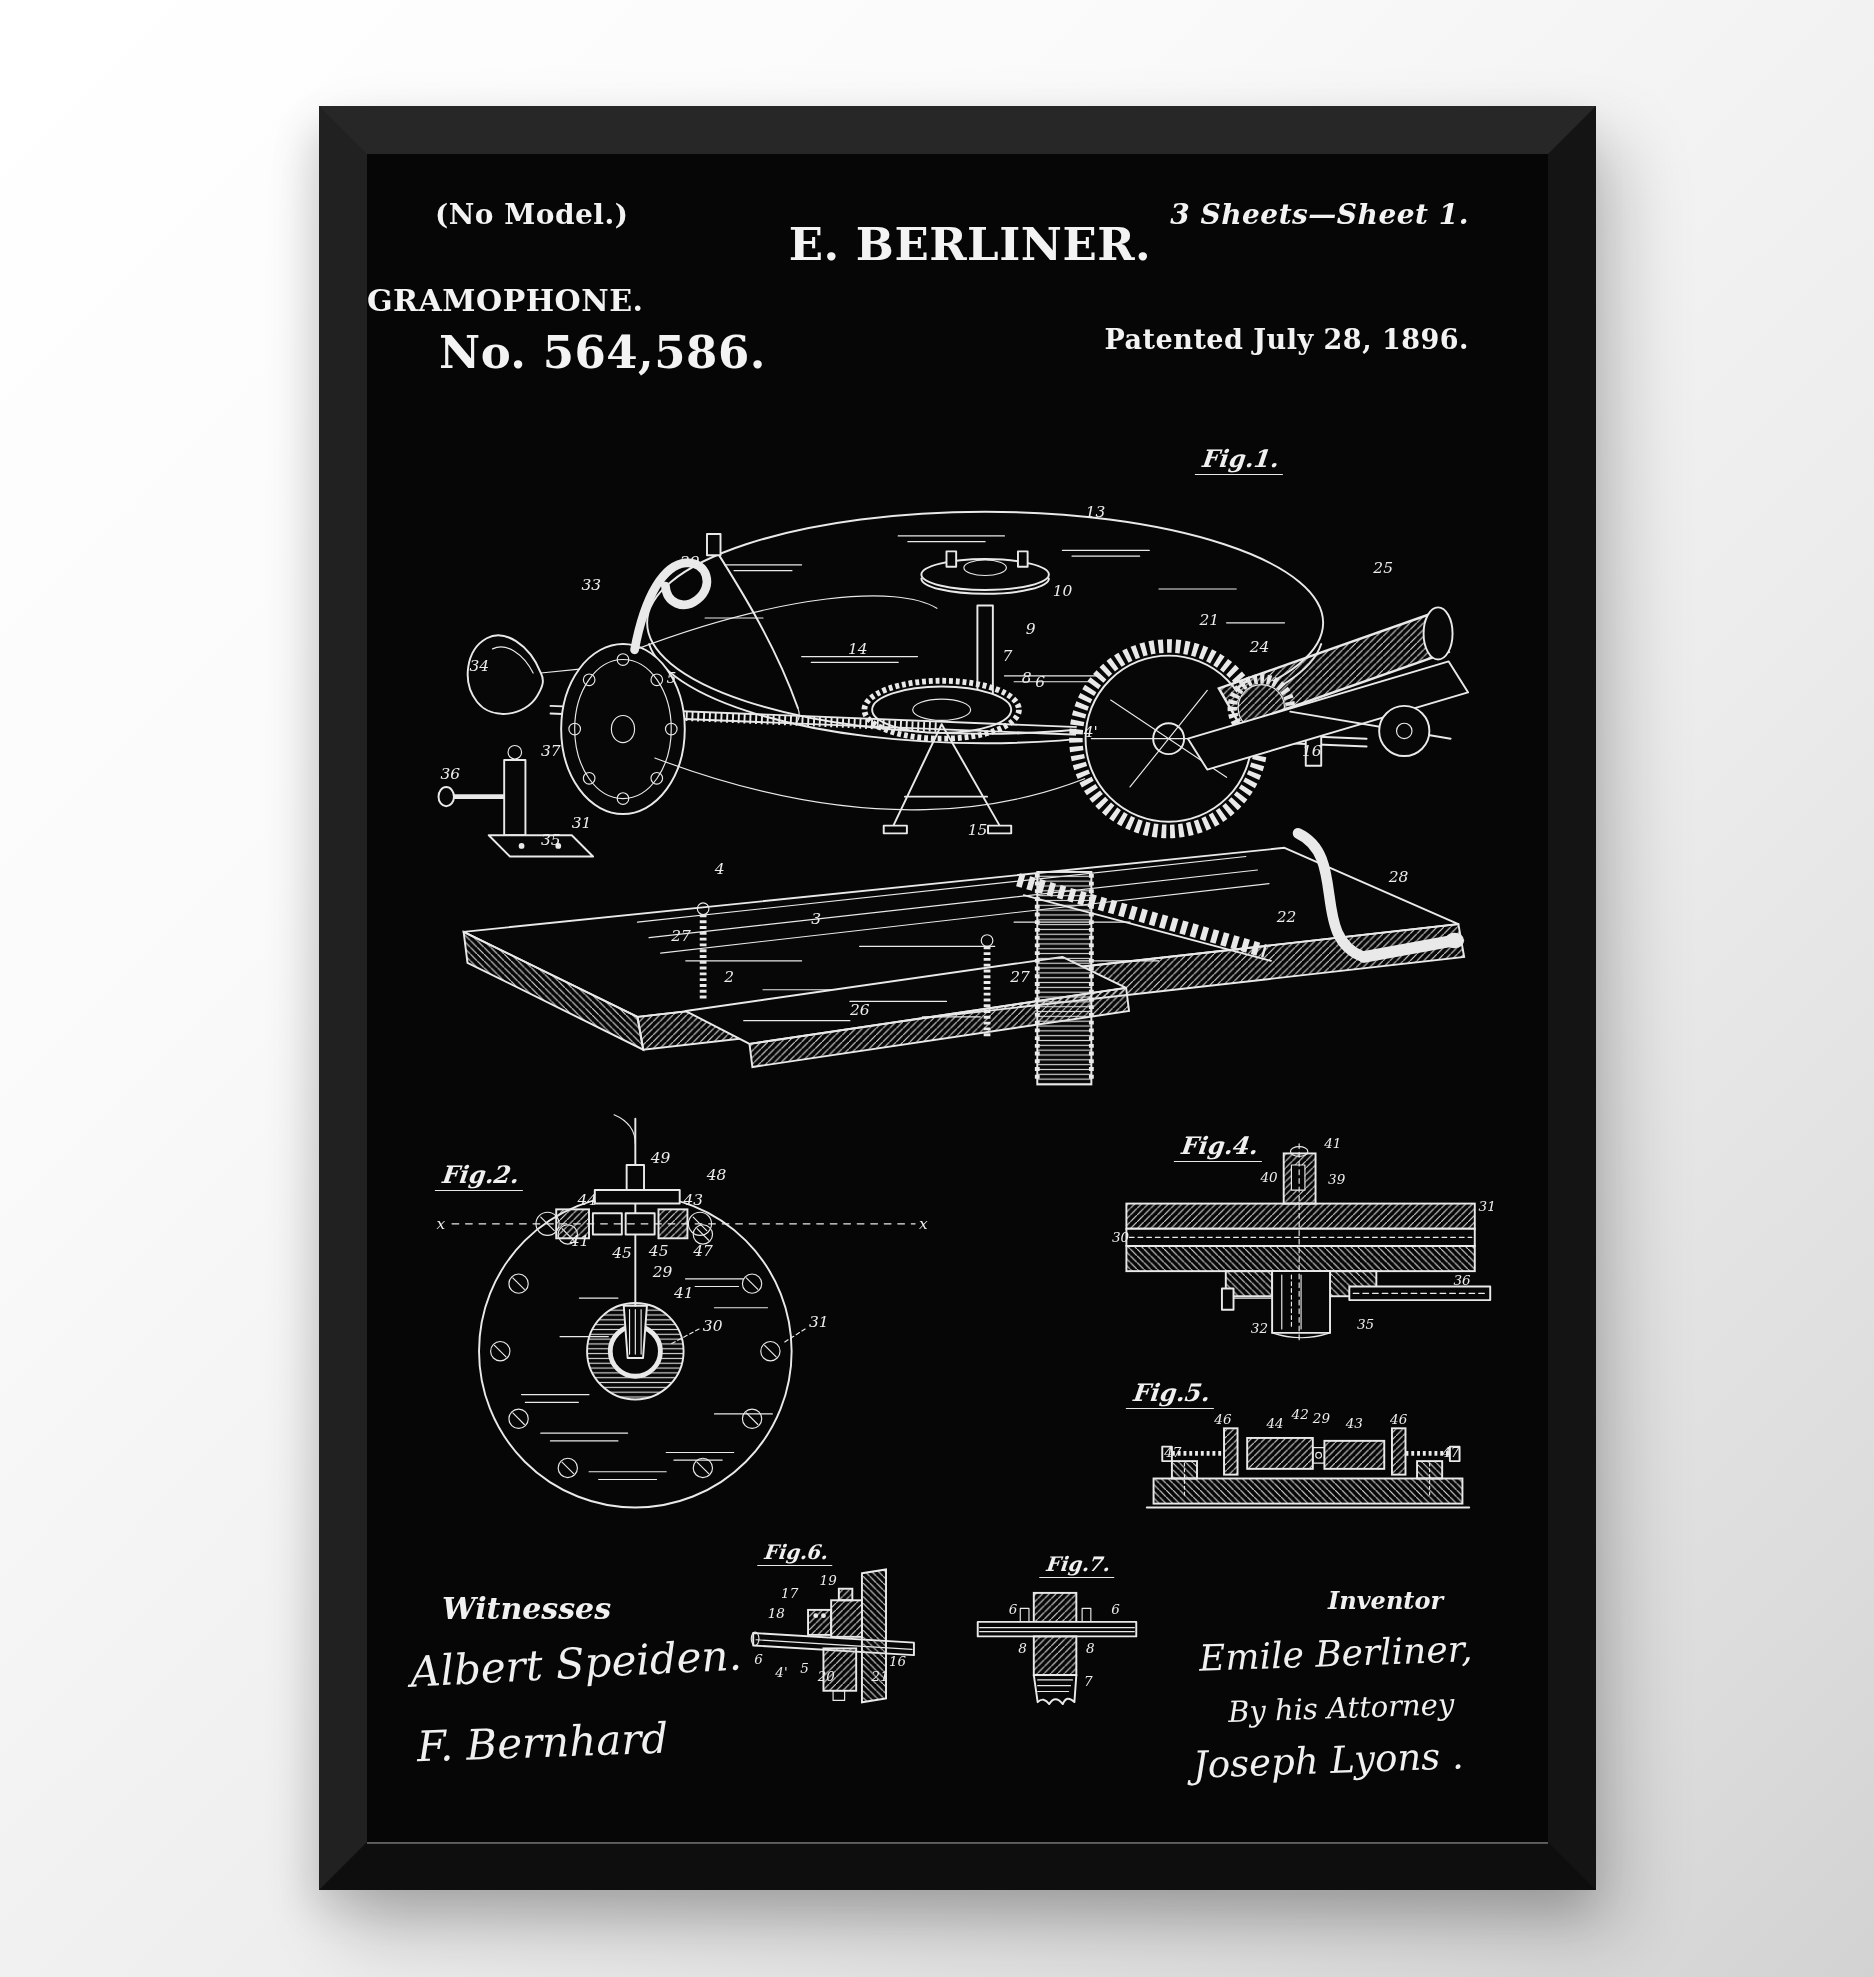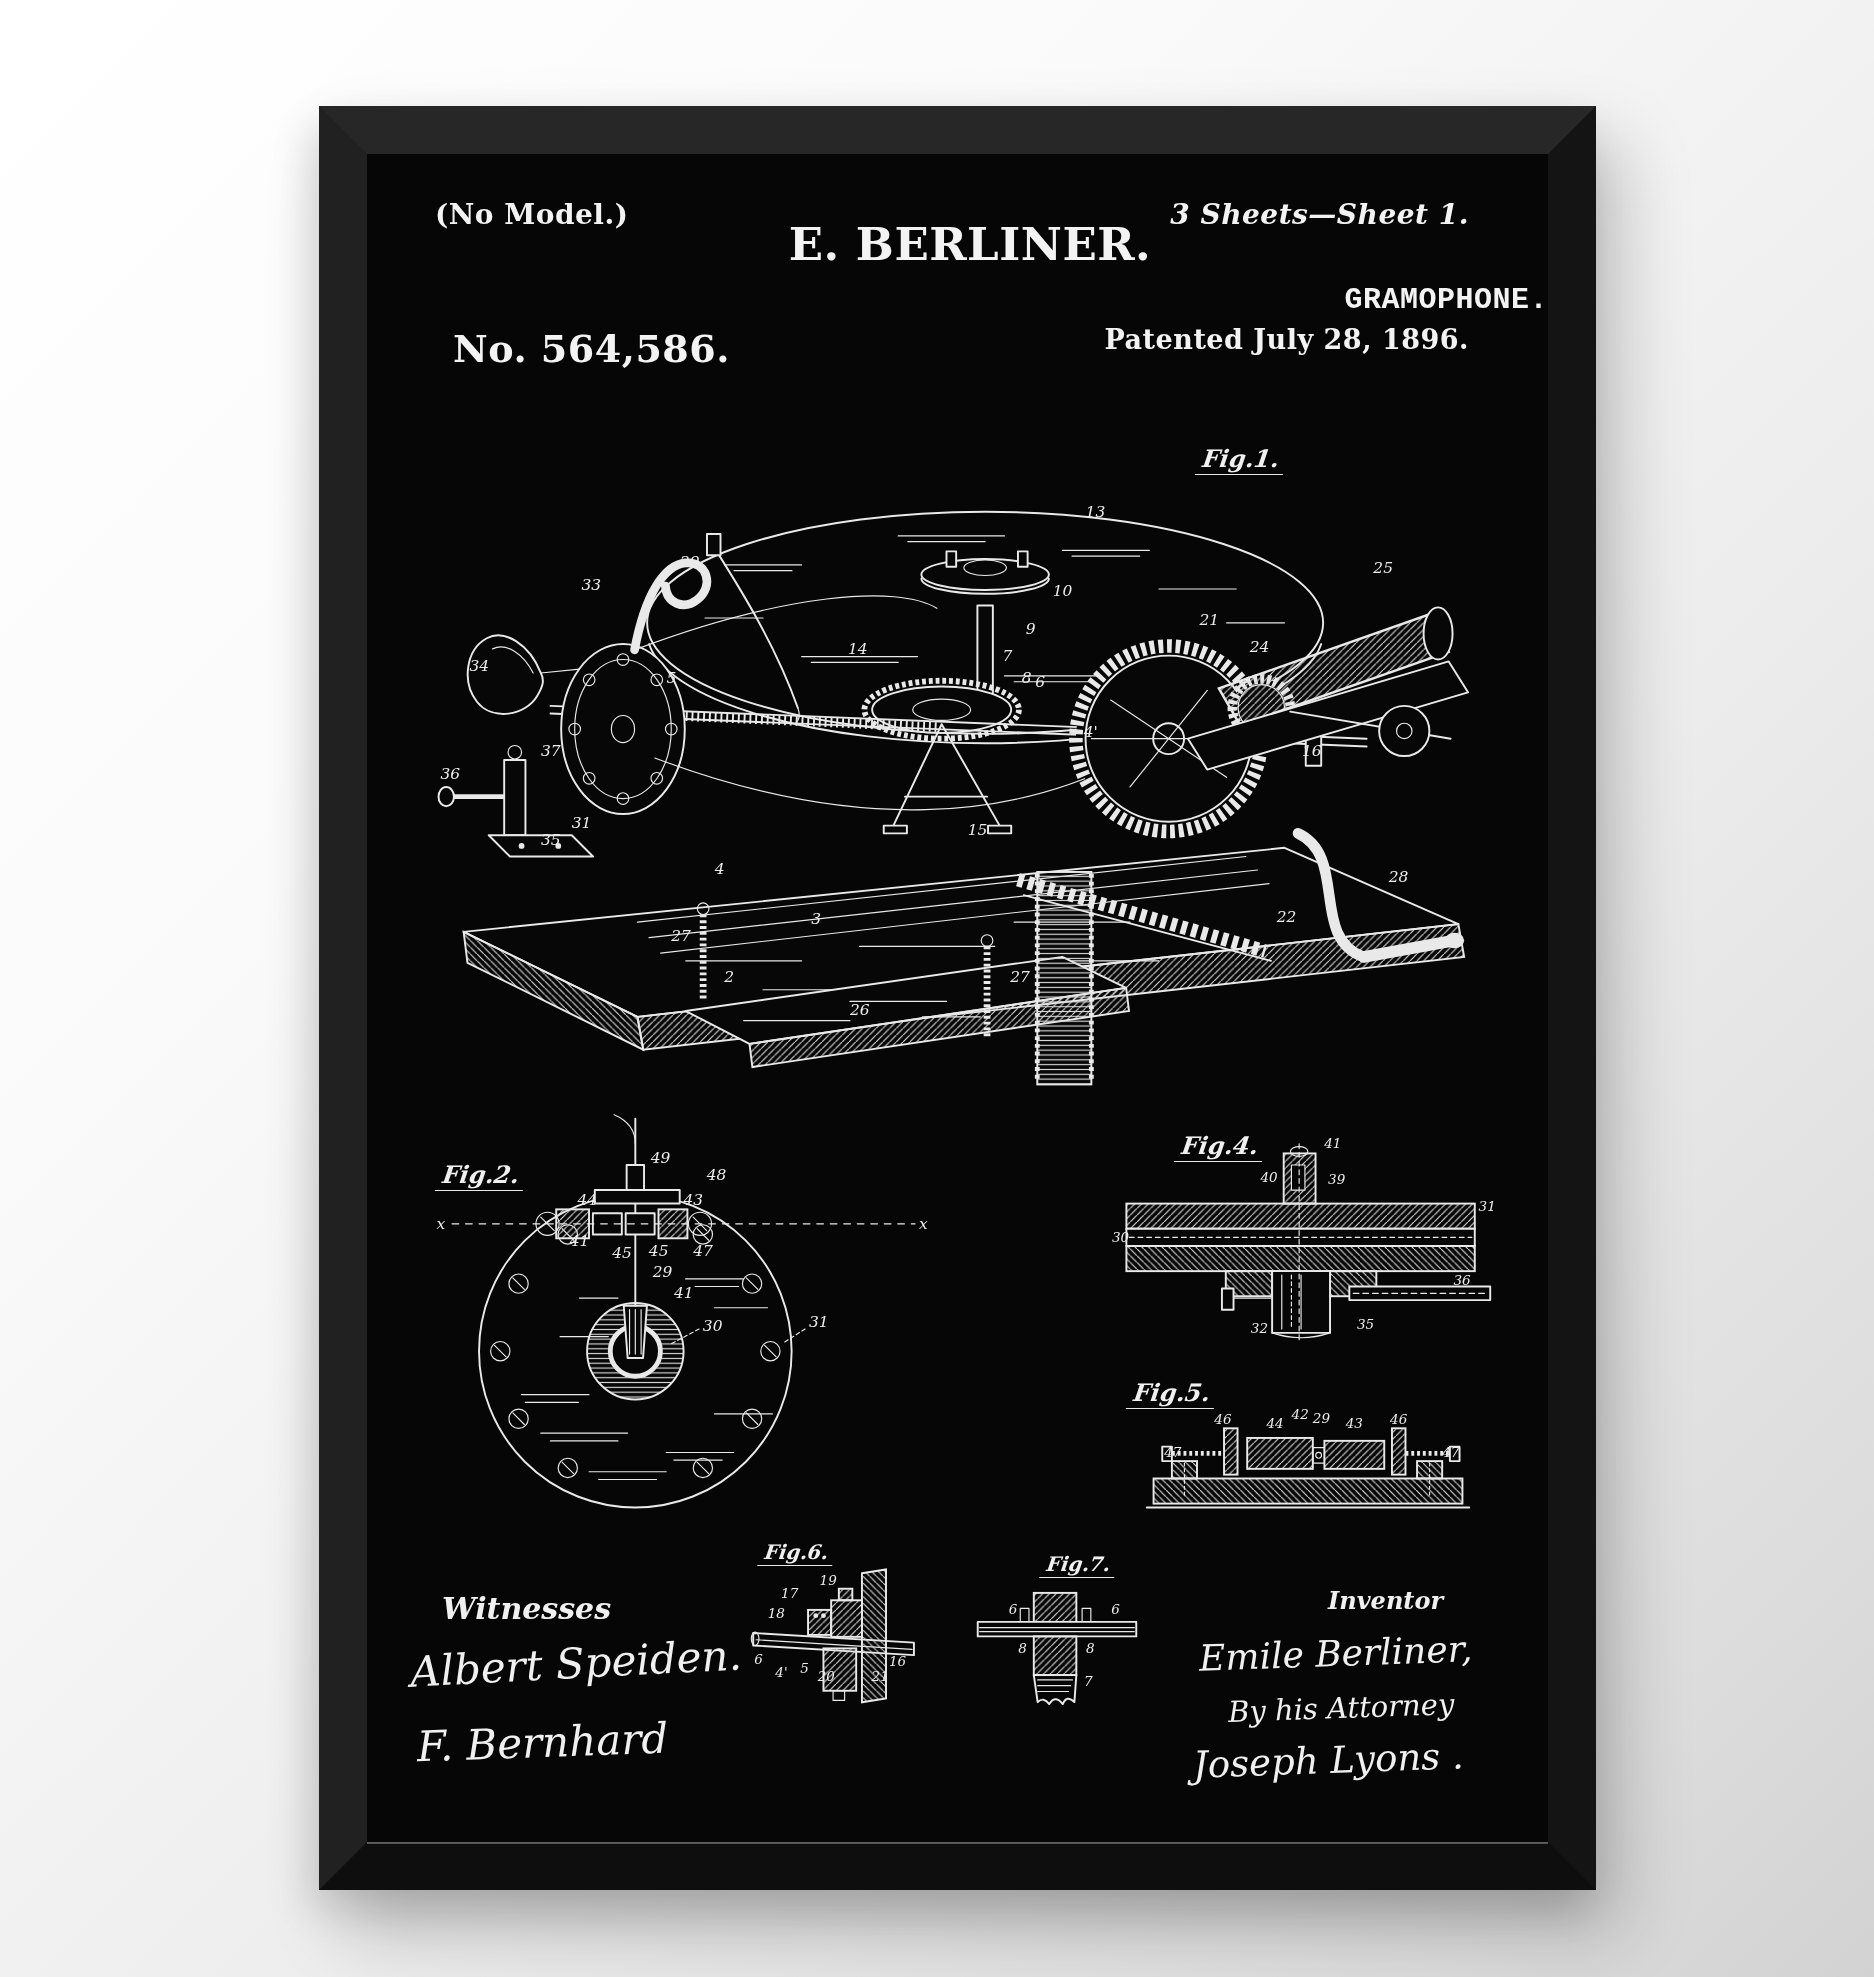--- a/index.html
+++ b/index.html
@@ -41,22 +41,22 @@
       </pattern>
     </defs>
   </svg>
 
   <div id="frame" class="abs">
     <div id="poster" class="abs">
 
       <div class="abs typ" style="left:56px;top:44px;font-size:28px;margin-left:12px;">(No Model.)</div>
       <div class="abs typ" style="right:79px;top:44px;font-size:28px;font-style:italic;">3 Sheets—Sheet 1.</div>
       <div class="abs typ" style="left:0;right:7px;top:64px;text-align:center;font-size:45px;padding-left:32px;">E. BERLINER.</div>
-      <div class="abs typ" style="left:0;right:0;top:129px;text-align:right;font-size:30px;font-family:Liberation Mono, monospace;">GRAMOPHONE.</div>
-      <div class="abs typ" style="left:86px;top:172px;font-size:38px;">No. 564,586.</div>
+      <div class="abs typ" style="left:0;right:0;top:129px;text-align:left;font-size:30px;">GRAMOPHONE.</div>
+      <div class="abs typ" style="left:72px;top:172px;font-size:45px;">No. 564,586.</div>
       <div class="abs typ" style="right:79px;top:170px;font-size:27px;">Patented July 28, 1896.</div>
 
       <div class="abs hand figlab" style="left:830px;top:290px;">Fig.1.</div>
       <div class="abs hand figlab" style="left:70px;top:1006px;">Fig.2.</div>
       <div class="abs hand figlab" style="left:809px;top:977px;">Fig.4.</div>
       <div class="abs hand figlab" style="left:761px;top:1224px;">Fig.5.</div>
       <div class="abs hand figlab" style="left:392px;top:1386px;font-size:20px;">Fig.6.</div>
       <div class="abs hand figlab" style="left:674px;top:1398px;font-size:20px;">Fig.7.</div>
 
       <svg style="left:29px;top:266px;" width="1101" height="705" viewBox="0 0 1140 730">

